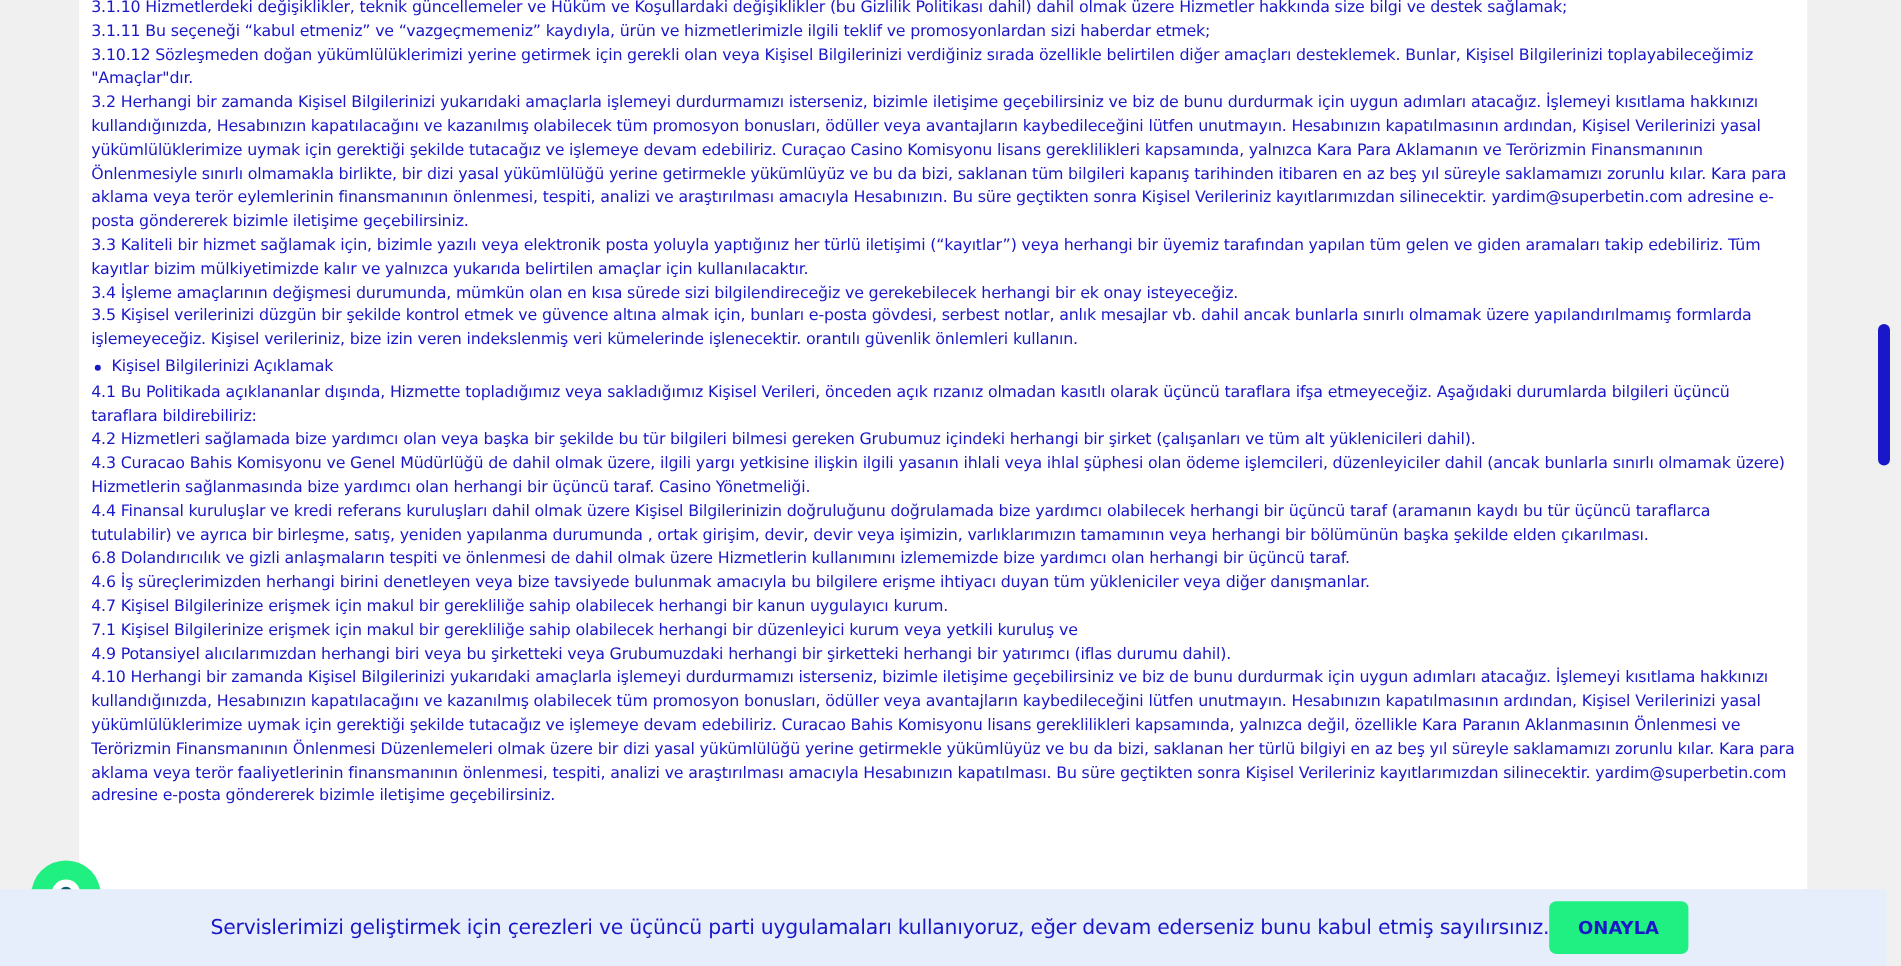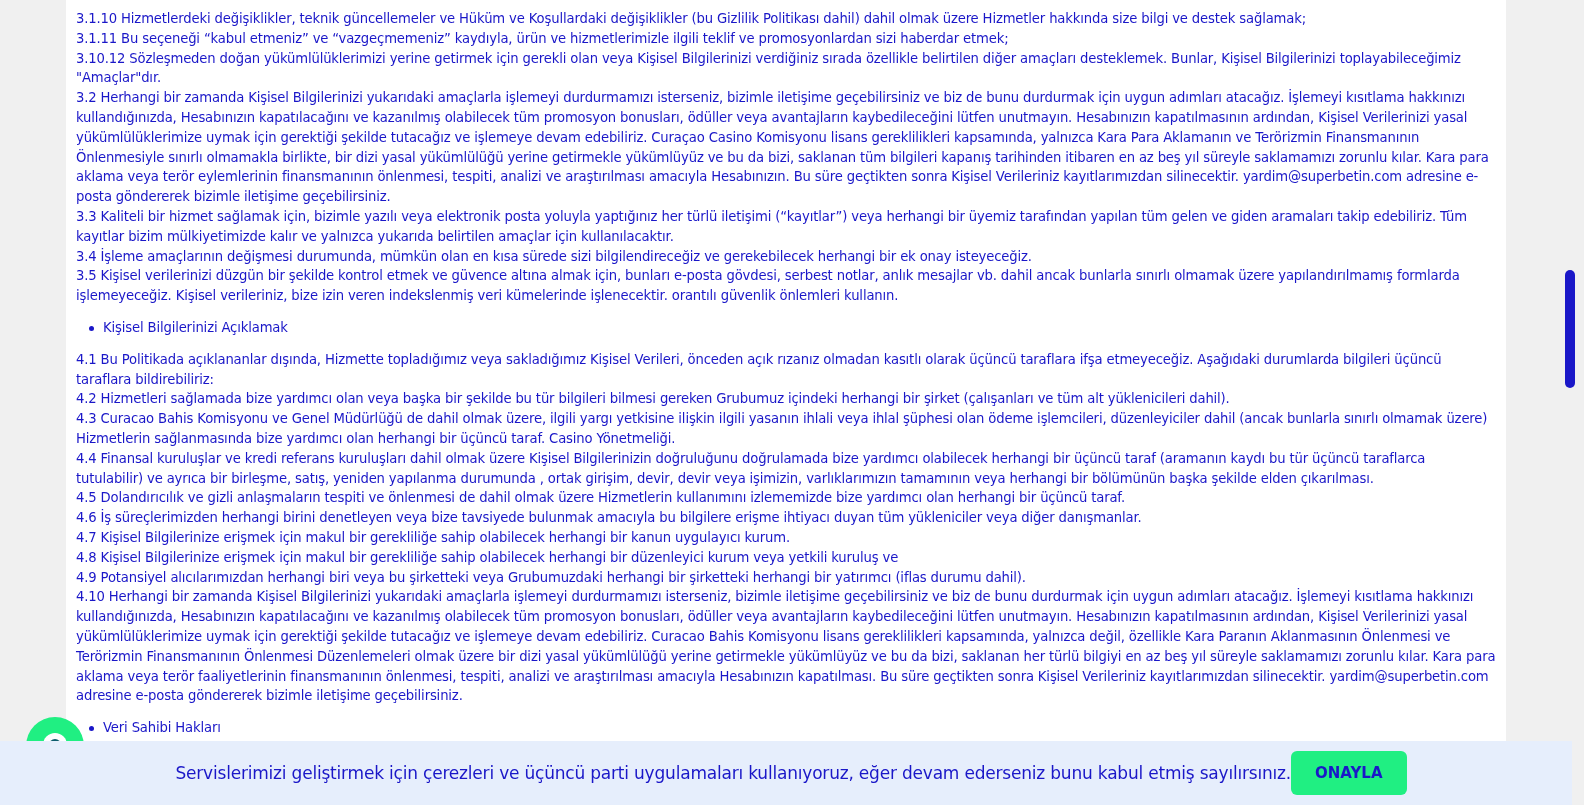--- a/index.html
+++ b/index.html
@@ -17,35 +17,35 @@
     height: 805px;
   }
   .content-card {
     position: absolute;
     left: 66px;
     top: 0;
     width: 1440px;
     height: 805px;
     background: #ffffff;
     box-sizing: border-box;
-    padding: 12px 10px 0 10px;
+    padding: 0 10px 0 10px;
   }
   .text-block {
     color: #1a17c8;
     font-size: 13.2px;
     line-height: 19.8px;
     letter-spacing: -0.15px;
     margin-top: -3px;
   }
   .para {
     margin: 0;
     padding: 0;
   }
   .bullet {
-    margin: 12px;
+    margin: 2px;
     padding: 0 0 0 15px;
     position: relative;
   }
   .bullet .dot {
     position: absolute;
     left: 1px;
     top: 8px;
     width: 5px;
     height: 5px;
     border-radius: 50%;
@@ -143,30 +143,26 @@
       <p class="para">3.4 İşleme amaçlarının değişmesi durumunda, mümkün olan en kısa sürede sizi bilgilendireceğiz ve gerekebilecek herhangi bir ek onay isteyeceğiz.</p>
       <p class="para">3.5 Kişisel verilerinizi düzgün bir şekilde kontrol etmek ve güvence altına almak için, bunları e-posta gövdesi, serbest notlar, anlık mesajlar vb. dahil ancak bunlarla sınırlı olmamak üzere yapılandırılmamış formlarda işlemeyeceğiz. Kişisel verileriniz, bize izin veren indekslenmiş veri kümelerinde işlenecektir. orantılı güvenlik önlemleri kullanın.</p>
       <p class="bullet">
         <span class="dot"></span>
         <span>Kişisel Bilgilerinizi Açıklamak</span>
       </p>
       <p class="para">4.1 Bu Politikada açıklananlar dışında, Hizmette topladığımız veya sakladığımız Kişisel Verileri, önceden açık rızanız olmadan kasıtlı olarak üçüncü taraflara ifşa etmeyeceğiz. Aşağıdaki durumlarda bilgileri üçüncü taraflara bildirebiliriz:</p>
       <p class="para">4.2 Hizmetleri sağlamada bize yardımcı olan veya başka bir şekilde bu tür bilgileri bilmesi gereken Grubumuz içindeki herhangi bir şirket (çalışanları ve tüm alt yüklenicileri dahil).</p>
       <p class="para">4.3 Curacao Bahis Komisyonu ve Genel Müdürlüğü de dahil olmak üzere, ilgili yargı yetkisine ilişkin ilgili yasanın ihlali veya ihlal şüphesi olan ödeme işlemcileri, düzenleyiciler dahil (ancak bunlarla sınırlı olmamak üzere) Hizmetlerin sağlanmasında bize yardımcı olan herhangi bir üçüncü taraf. Casino Yönetmeliği.</p>
       <p class="para">4.4 Finansal kuruluşlar ve kredi referans kuruluşları dahil olmak üzere Kişisel Bilgilerinizin doğruluğunu doğrulamada bize yardımcı olabilecek herhangi bir üçüncü taraf (aramanın kaydı bu tür üçüncü taraflarca tutulabilir) ve ayrıca bir birleşme, satış, yeniden yapılanma durumunda , ortak girişim, devir, devir veya işimizin, varlıklarımızın tamamının veya herhangi bir bölümünün başka şekilde elden çıkarılması.</p>
-      <p class="para">4.5 Dolandırıcılık ve gizli anlaşmaların tespiti ve önlenmesi de dahil olmak üzere Hizmetlerin kullanımını izlememizde bize yardımcı olan herhangi bir üçüncü taraf.</p>
+      <p class="para">6.8 Dolandırıcılık ve gizli anlaşmaların tespiti ve önlenmesi de dahil olmak üzere Hizmetlerin kullanımını izlememizde bize yardımcı olan herhangi bir üçüncü taraf.</p>
       <p class="para">4.6 İş süreçlerimizden herhangi birini denetleyen veya bize tavsiyede bulunmak amacıyla bu bilgilere erişme ihtiyacı duyan tüm yükleniciler veya diğer danışmanlar.</p>
       <p class="para">4.7 Kişisel Bilgilerinize erişmek için makul bir gerekliliğe sahip olabilecek herhangi bir kanun uygulayıcı kurum.</p>
-      <p class="para">4.8 Kişisel Bilgilerinize erişmek için makul bir gerekliliğe sahip olabilecek herhangi bir düzenleyici kurum veya yetkili kuruluş ve</p>
+      <p class="para">7.1 Kişisel Bilgilerinize erişmek için makul bir gerekliliğe sahip olabilecek herhangi bir düzenleyici kurum veya yetkili kuruluş ve</p>
       <p class="para">4.9 Potansiyel alıcılarımızdan herhangi biri veya bu şirketteki veya Grubumuzdaki herhangi bir şirketteki herhangi bir yatırımcı (iflas durumu dahil).</p>
       <p class="para">4.10 Herhangi bir zamanda Kişisel Bilgilerinizi yukarıdaki amaçlarla işlemeyi durdurmamızı isterseniz, bizimle iletişime geçebilirsiniz ve biz de bunu durdurmak için uygun adımları atacağız. İşlemeyi kısıtlama hakkınızı kullandığınızda, Hesabınızın kapatılacağını ve kazanılmış olabilecek tüm promosyon bonusları, ödüller veya avantajların kaybedileceğini lütfen unutmayın. Hesabınızın kapatılmasının ardından, Kişisel Verilerinizi yasal yükümlülüklerimize uymak için gerektiği şekilde tutacağız ve işlemeye devam edebiliriz. Curacao Bahis Komisyonu lisans gereklilikleri kapsamında, yalnızca değil, özellikle Kara Paranın Aklanmasının Önlenmesi ve Terörizmin Finansmanının Önlenmesi Düzenlemeleri olmak üzere bir dizi yasal yükümlülüğü yerine getirmekle yükümlüyüz ve bu da bizi, saklanan her türlü bilgiyi en az beş yıl süreyle saklamamızı zorunlu kılar. Kara para aklama veya terör faaliyetlerinin finansmanının önlenmesi, tespiti, analizi ve araştırılması amacıyla Hesabınızın kapatılması. Bu süre geçtikten sonra Kişisel Verileriniz kayıtlarımızdan silinecektir. yardim@superbetin.com adresine e-posta göndererek bizimle iletişime geçebilirsiniz.</p>
-      <p class="bullet">
-        <span class="dot"></span>
-        <span>Veri Sahibi Hakları</span>
-      </p>
     </div>
   </div>
 
   <div class="scrollbar-track">
     <div class="scrollbar-thumb" style="left:9px;"></div>
   </div>
 
   <div class="chat-fab">
     <div class="inner">
       <div class="inner-dot"></div>

